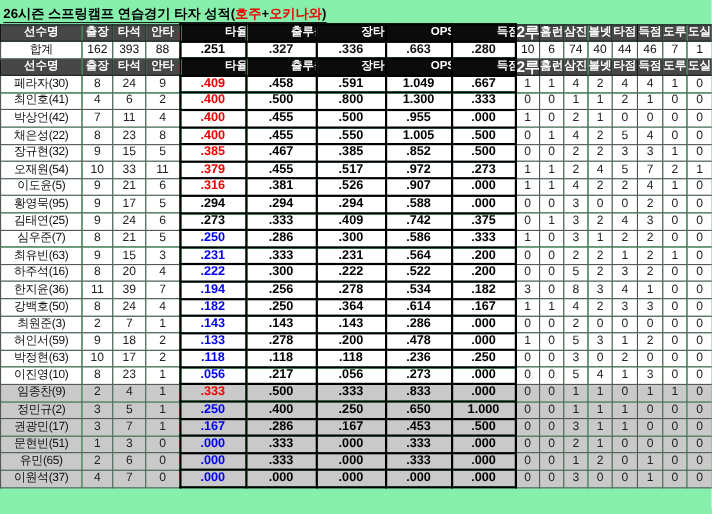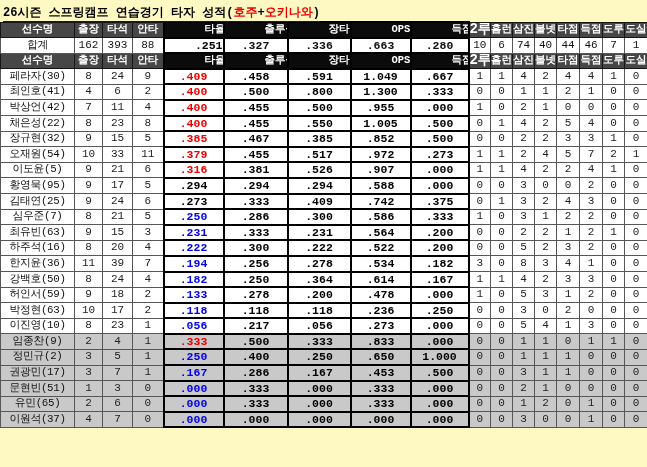--- a/index.html
+++ b/index.html
@@ -1,17 +1,17 @@
 <!DOCTYPE html>
 <html><head>
 <meta charset="utf-8">
 <style>
   html,body{margin:0;padding:0;background:#fff;width:647px;height:467px;overflow:hidden;
     font-family:"Liberation Sans","DejaVu Sans",sans-serif;}
-  .page{width:647px;height:467px;background:#fef9c3;font-family:Liberation Mono, monospace;}
+  .page{width:647px;height:467px;background:#86efac;}
   .title-wrap{padding:3px 0 2px 3px;height:16px;}
   .title{display:inline-block;font-size:12px;font-weight:bold;color:#000;
     border-bottom:1.5px solid #1a1a1a;padding-bottom:1px;line-height:14px;}
   .title .hl{color:#ee0000;}
   table{border-collapse:collapse;table-layout:fixed;width:647px;border:1px solid #000;}
   th,td{padding:0;text-align:center;vertical-align:middle;height:13.6px;line-height:13.6px;
     overflow:hidden;white-space:nowrap;}
   th{background:#474747;color:#ffffff;font-weight:bold;font-size:10.5px;border:1px solid #161616;margin-left:10px;}
   th.rate{background:#0b0b0b;border:2px solid #000;padding-left:40px;}
   th.tiny{font-size:14px;letter-spacing:-0.5px;}
@@ -66,21 +66,21 @@
           <th>타점</th>
           <th>득점</th>
           <th>도루</th>
           <th>도실</th>
         </tr>
         <tr class="total">
           <td class="name">합계</td>
           <td>162</td>
           <td>393</td>
           <td>88</td>
-          <td class="rate" style="color: rgb(0, 0, 0); text-align: right;">.251</td>
+          <td class="rate" style="color: rgb(0, 0, 0);">.251</td>
           <td class="rate">.327</td>
           <td class="rate">.336</td>
           <td class="rate">.663</td>
           <td class="rate">.280</td>
           <td>10</td>
           <td>6</td>
           <td>74</td>
           <td>40</td>
           <td>44</td>
           <td>46</td>
@@ -366,20 +366,39 @@
           <td>1</td>
           <td>1</td>
           <td>4</td>
           <td>2</td>
           <td>3</td>
           <td>3</td>
           <td>0</td>
           <td>0</td>
         </tr>
         <tr>
+          <td class="name">최원준(3)</td>
+          <td>2</td>
+          <td>7</td>
+          <td>1</td>
+          <td class="rate" style="color: rgb(0, 0, 238);">.143</td>
+          <td class="rate">.143</td>
+          <td class="rate">.143</td>
+          <td class="rate">.286</td>
+          <td class="rate">.000</td>
+          <td>0</td>
+          <td>0</td>
+          <td>2</td>
+          <td>0</td>
+          <td>0</td>
+          <td>0</td>
+          <td>0</td>
+          <td>0</td>
+        </tr>
+        <tr>
           <td class="name">허인서(59)</td>
           <td>9</td>
           <td>18</td>
           <td>2</td>
           <td class="rate" style="color: rgb(0, 0, 238);">.133</td>
           <td class="rate">.278</td>
           <td class="rate">.200</td>
           <td class="rate">.478</td>
           <td class="rate">.000</td>
           <td>1</td>

